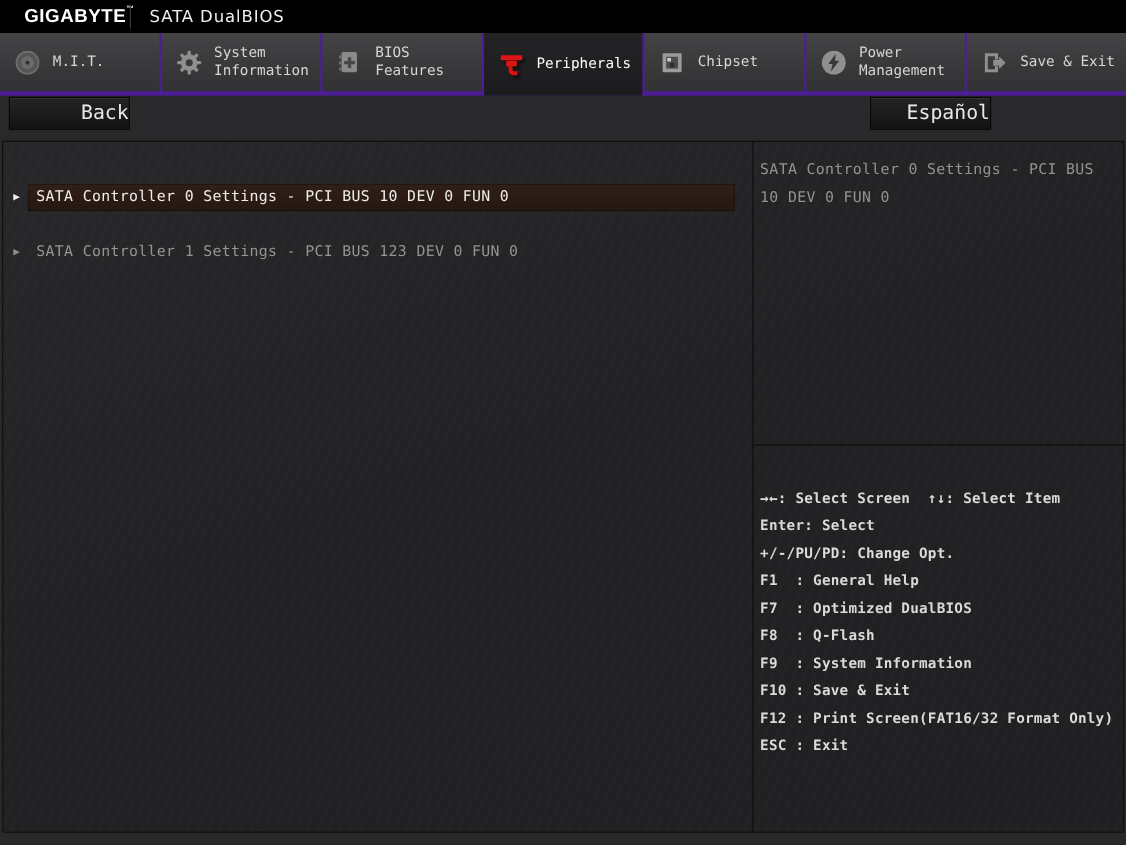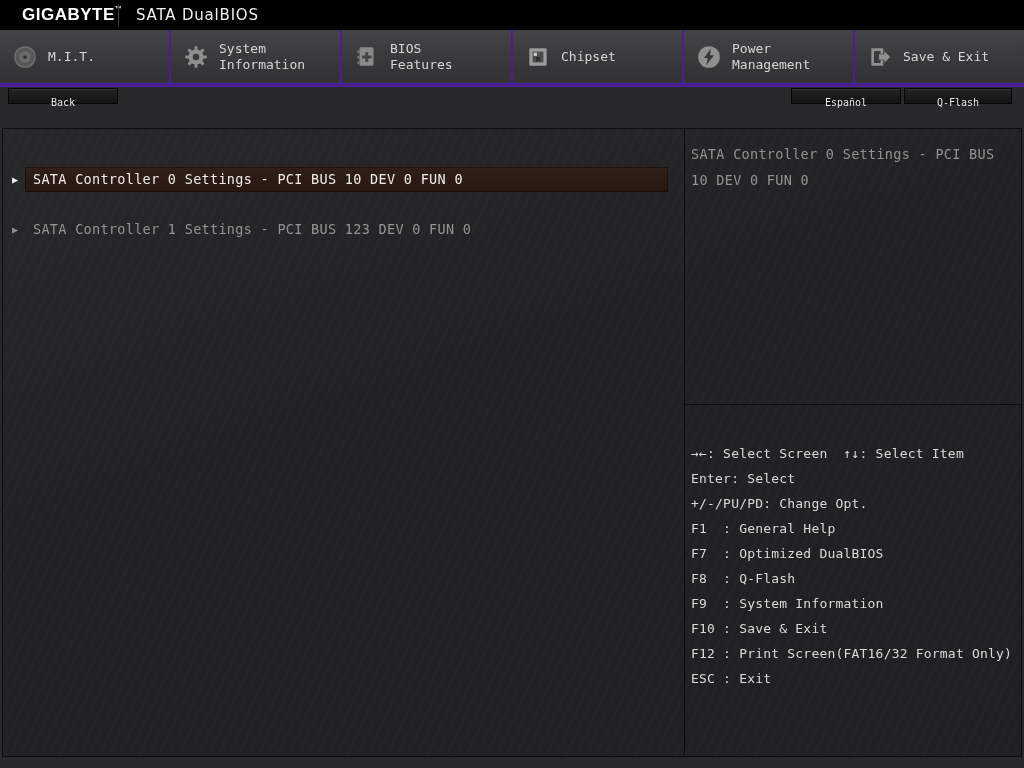--- a/index.html
+++ b/index.html
@@ -25,26 +25,26 @@
          background:linear-gradient(180deg,#444446 0%,#38383a 60%,#323234 100%); }
   .tab .tab-label { font-size:13px; line-height:16px; color:#d6d6d6; max-width:96px; }
   .tab.active { height:57px;
          background:linear-gradient(180deg,#242426 0%,#1c1c1e 100%); }
   .tab.active .tab-label { color:#ffffff; }
   .tab .icon { width:28px; height:28px; flex:0 0 28px; display:flex;
                align-items:center; justify-content:center; }
   .tab.active .icon svg { filter:drop-shadow(3px 3px 1px rgba(0,0,0,.45)); }
 
   
-  .bios-btn { position:absolute; top:88px; height:16px;
+  .bios-btn { position:absolute; top:88px; height:30px;
         background:linear-gradient(180deg,#242424 0%,#131313 100%);
         border:1px solid #060606;
         box-shadow:inset 0 1px 0 rgba(255,255,255,.08);
         color:#e8e8e8; font-family:"DejaVu Sans Mono", monospace;
-        font-size:10px; text-align:center; line-height:28px; cursor:default; }
+        font-size:18px; text-align:right; line-height:28px; cursor:default; }
   .btn-back   { left:8px;   width:110px; }
   .btn-lang   { left:791px; width:110px; }
   .btn-qflash { left:904px; width:108px; }
 
   
   .content { position:absolute; left:2px; top:128px; width:1020px; height:629px;
              border:1px solid #0d0d0e;
              background:
                repeating-linear-gradient(115deg, rgba(255,255,255,.016) 0 2px, rgba(255,255,255,0) 2px 9px),
                linear-gradient(160deg,#28282a 0%,#222224 45%,#202022 100%); }
@@ -65,21 +65,21 @@
   .row-1 { top:88px; }
 
   
   .help-panel { position:absolute; left:681px; top:0; width:339px; height:627px;
                 border-left:1px solid #0d0d0e; }
   .help-desc { position:absolute; left:0; top:0; width:100%; padding:12px 6px 0 6px;
                color:#939393; font-size:13.5px; line-height:26px; letter-spacing:.3px; }
   .help-divider { position:absolute; left:0; top:275px; width:100%; height:1px; background:#0d0d0e; }
   .key-legend { position:absolute; left:6px; top:312px; width:330px; }
   .legend-line { height:25px; line-height:25px; font-size:13px; color:#dadada;
-                 letter-spacing:.2px; white-space:pre; }
+                 letter-spacing:.2px; white-space:pre;font-weight:bold; }
 </style>
 </head>
 <body>
 
 <div class="screen">
 
   <div class="topbar">
     <span class="brand"><span>GIGABYTE</span><sup>™</sup></span>
     <div class="topbar-divider"></div>
     <span class="fw-title">SATA DualBIOS</span>
@@ -121,20 +121,30 @@
           <rect x="5" y="3" width="13" height="17" rx="1.5" fill="#8a8a8a"></rect>
           <rect x="3" y="6" width="2" height="2.4" fill="#6f6f6f"></rect>
           <rect x="3" y="11" width="2" height="2.4" fill="#6f6f6f"></rect>
           <rect x="3" y="16" width="2" height="2.4" fill="#6f6f6f"></rect>
           <path d="M10.4 7.5 h2.8 v3.1 h3.1 v2.8 h-3.1 v3.1 h-2.8 v-3.1 H7.3 v-2.8 h3.1 z" fill="#474747"></path>
         </svg>
       </span>
       <span class="tab-label">BIOS Features</span>
     </div>
 
+    <div class="tab active">
+      <span class="icon">
+        <svg viewBox="0 0 24 24" width="26" height="26" fill="#dd1414">
+          <rect x="3" y="4" width="18" height="4" rx="0.5"></rect>
+          <rect x="7.5" y="8.6" width="9" height="4.6" rx="0.5"></rect>
+          <path d="M9.5 13.2 v2.8 c0 2.6 2.1 4.7 4.7 4.7 h2.6 v-3.4 h-2.6 c-0.7 0-1.3-0.6-1.3-1.3 v-2.8 z"></path>
+        </svg>
+      </span>
+      <span class="tab-label">Peripherals</span>
+    </div>
 
     <div class="tab">
       <span class="icon">
         <svg viewBox="0 0 24 24" width="26" height="26">
           <rect x="4" y="4" width="16" height="16" rx="1" fill="#9b9b9b"></rect>
           <rect x="7" y="7" width="10" height="10" fill="#4d4d4d"></rect>
           <rect x="8" y="8" width="3" height="3" fill="#cfcfcf"></rect>
           <rect x="10" y="12" width="4" height="4" fill="#2f2f2f"></rect>
         </svg>
       </span>
@@ -158,21 +168,20 @@
           <path d="M11 9.5 h5 V6.8 L21.4 12 L16 17.2 v-2.7 h-5 z"></path>
         </svg>
       </span>
       <span class="tab-label">Save &amp; Exit</span>
     </div>
 
   </div>
 
   <div class="bios-btn btn-back">Back</div>
   <div class="bios-btn btn-lang">Español</div>
-  <div class="bios-btn btn-qflash">Q-Flash</div>
 
   <div class="content">
 
     <div class="main-panel">
       <div class="menu-row selected row-0">
         <span class="arrow">▶</span>
         <span class="row-hl">SATA Controller 0 Settings - PCI BUS 10 DEV 0 FUN 0</span>
       </div>
       <div class="menu-row row-1">
         <span class="arrow">▶</span>

